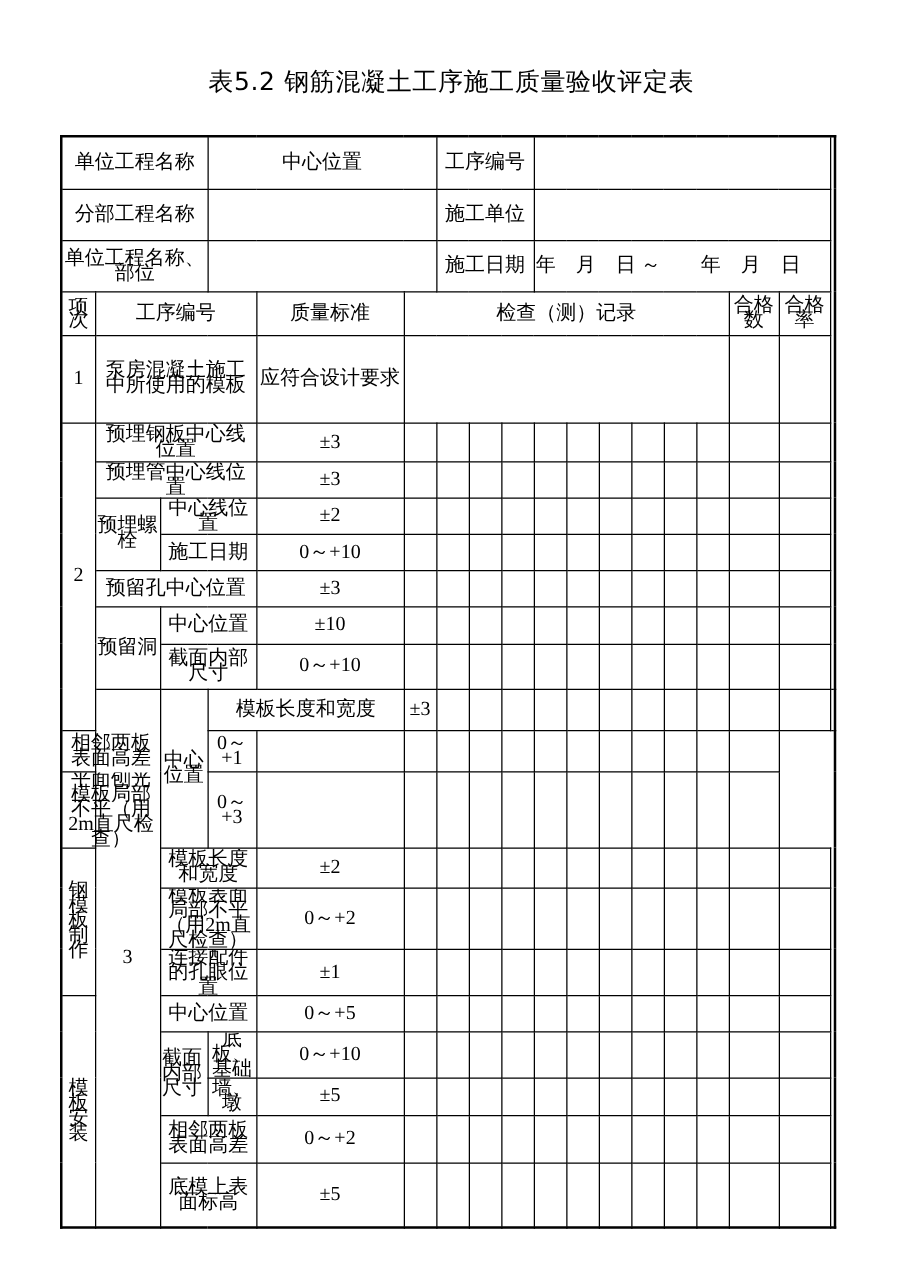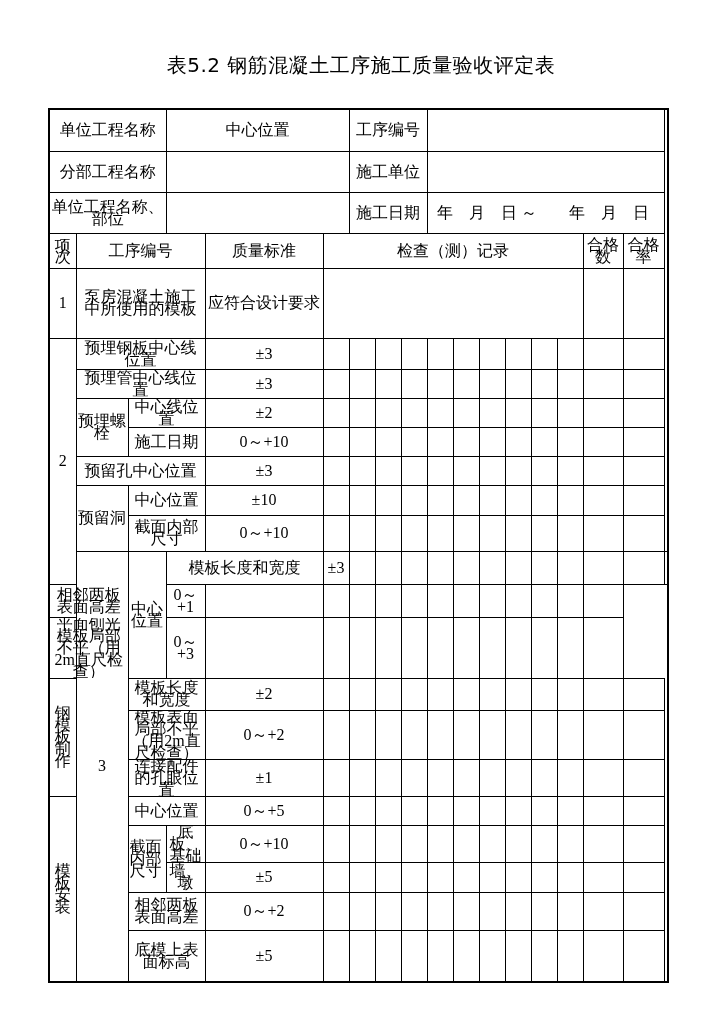--- a/index.html
+++ b/index.html
@@ -49,21 +49,21 @@
   <tr style="height:41px">
     <td colspan="3">分部工程名称</td>
     <td colspan="3"></td>
     <td colspan="3">施工单位</td>
     <td colspan="8"></td>
   </tr>
   <tr style="height:41px">
     <td colspan="3">单位工程名称、部位</td>
     <td colspan="3"></td>
     <td colspan="3">施工日期</td>
-    <td colspan="8" style="text-align:center;padding-right:6px">年　月　日 ～　　年　月　日</td>
+    <td colspan="8" style="text-align:left;padding-right:6px">年　月　日 ～　　年　月　日</td>
   </tr>
 
   <tr style="height:35px">
     <td style="line-height:11px">项次</td>
     <td colspan="3">工序编号</td>
     <td>质量标准</td>
     <td colspan="10">检查（测）记录</td>
     <td>合格数</td>
     <td>合格率</td>
   </tr>

